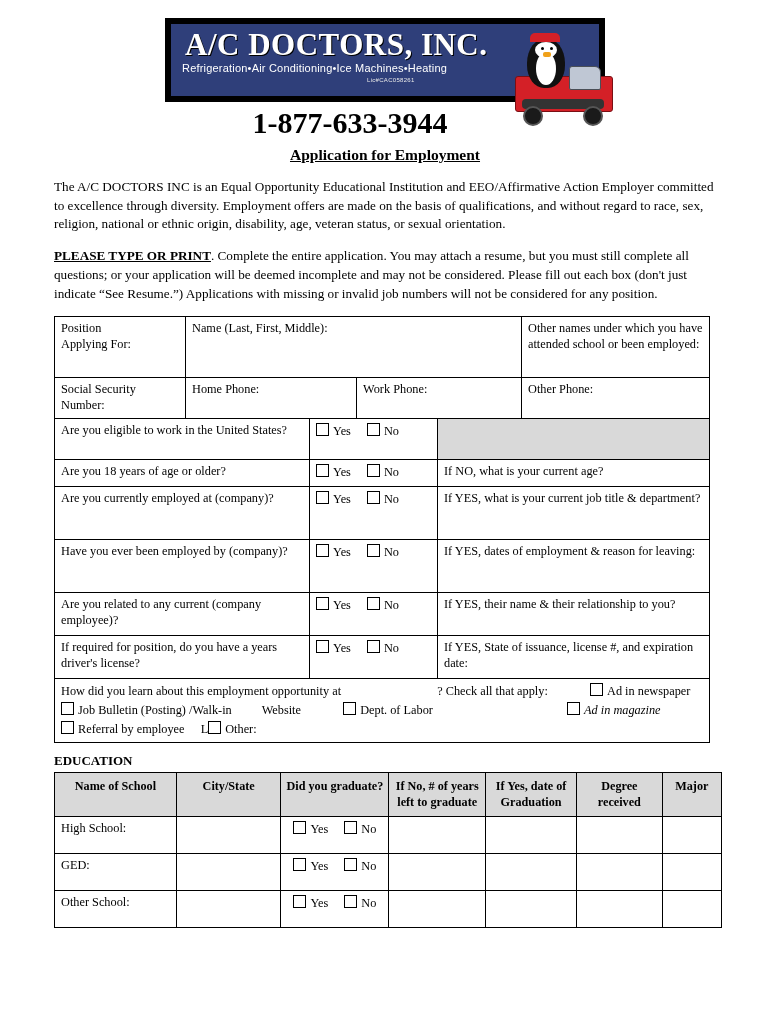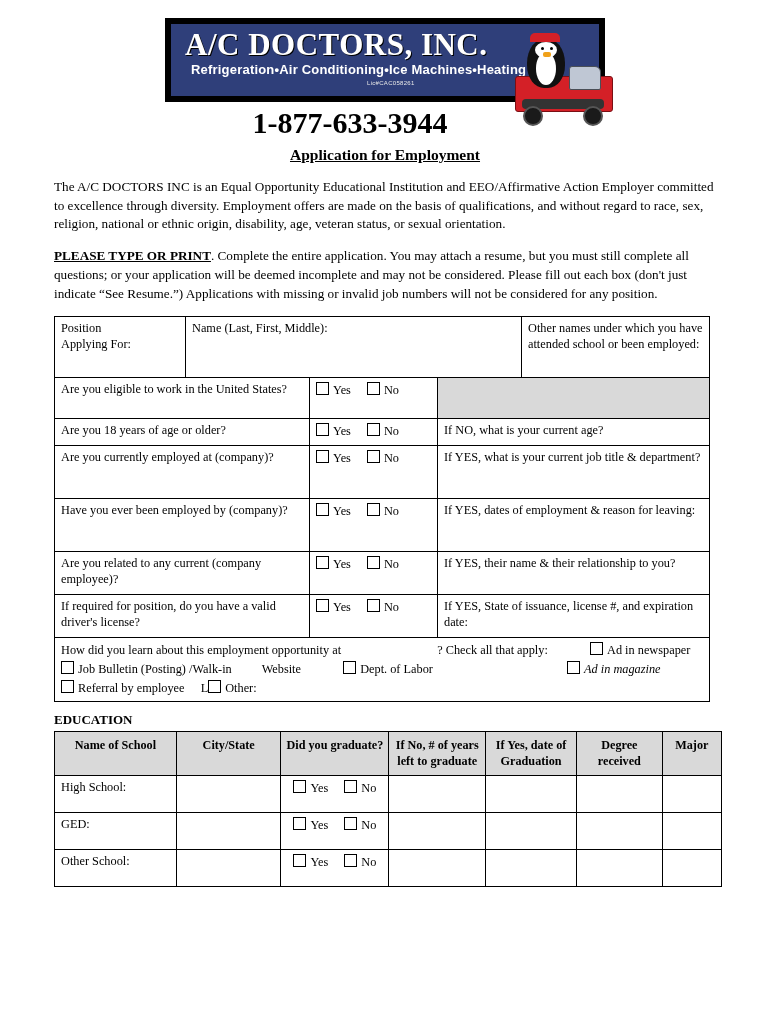--- a/index.html
+++ b/index.html
@@ -43,23 +43,23 @@
     font-size: 31px;
     letter-spacing: 0.5px;
     text-align: left;
     padding: 5px 0 0 14px;
     text-shadow: 1px 1px 0 #000;
     line-height: 1.05;
   }
   .logo-sub {
     color: #ffffff;
     font-family: "Liberation Sans", sans-serif;
-    font-weight: bold;
-    font-size: 13px;
-    padding-left: 20px;
+    font-weight: normal;
+    font-size: 11px;
+    padding-left: 11px;
     letter-spacing: 0.2px;
   }
   .logo-lic {
     color: #e8e8e8;
     font-family: "Liberation Sans", sans-serif;
     font-size: 6px;
     padding-left: 196px;
     padding-top: 3px;
     letter-spacing: 0.3px;
   }
@@ -296,20 +296,34 @@
           <div>Position</div>
           <div>Applying For:</div>
         </td>
         <td class="tall" colspan="3" style="width:375px">
           <span>Name  (Last, First, Middle):</span>
         </td>
         <td class="tall" style="width:175px">
           <span>Other names under which you have attended school or been employed:</span>
         </td>
       </tr>
+      <tr>
+        <td style="height:30px">
+          <span>Social Security Number:</span>
+        </td>
+        <td>
+          <span>Home Phone:</span>
+        </td>
+        <td colspan="2">
+          <span>Work Phone:</span>
+        </td>
+        <td>
+          <span>Other Phone:</span>
+        </td>
+      </tr>
     </tbody>
   </table>
 
   <table class="main-table" style="margin-top:-1px">
     <tbody>
       <tr>
         <td style="width:242px;height:32px">
           <span>Are you eligible to work in the United States?</span>
         </td>
         <td class="cbset" style="width:115px">
@@ -358,21 +372,21 @@
         </td>
         <td class="cbset">
           <span class="cb"></span><span>Yes</span><span class="gap"></span><span class="cb"></span><span>No</span>
         </td>
         <td>
           <span>If YES, their name &amp; their relationship to you?</span>
         </td>
       </tr>
       <tr>
         <td style="height:34px">
-          <span>If required for position, do you have a valid driver's license?</span>
+          <span>If required for position, do you have a years driver's license?</span>
         </td>
         <td class="cbset">
           <span class="cb"></span><span>Yes</span><span class="gap"></span><span class="cb"></span><span>No</span>
         </td>
         <td>
           <span>If YES, State of issuance, license #, and expiration date:</span>
         </td>
       </tr>
       <tr>
         <td colspan="3" style="height:54px">

